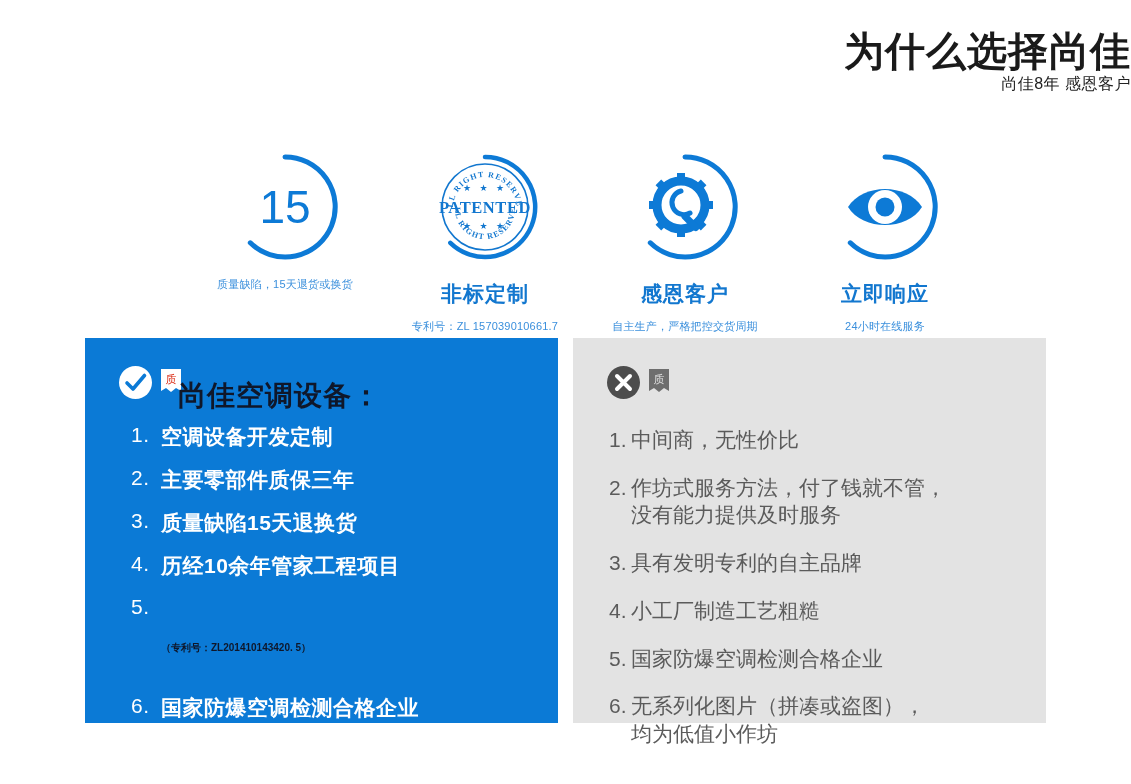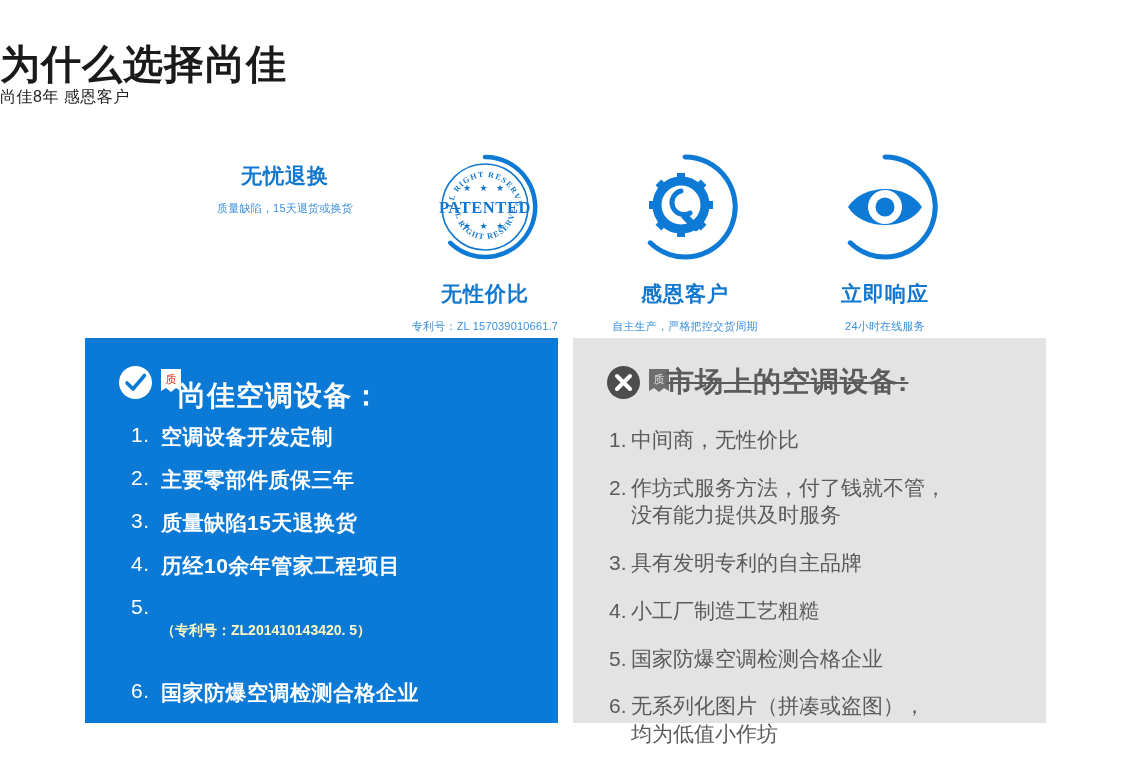--- a/index.html
+++ b/index.html
@@ -11,22 +11,22 @@
     width: 1131px;
     height: 784px;
     position: relative;
     font-family: "Liberation Sans", "DejaVu Sans", sans-serif;
     overflow: hidden;
     -webkit-font-smoothing: antialiased;
   }
 
   
   #page-header {
-    text-align: left;
-    padding-top: 41px;
+    text-align: right;
+    padding-top: 28px;
   }
   #main-title {
     font-size: 40px;
     font-weight: bold;
     color: #1a1a1a;
     letter-spacing: 1px;
     line-height: 1.15;
     margin: 0;
   }
   #sub-title {
@@ -118,21 +118,21 @@
     margin-left: 8px;
     margin-right: 0px;
   }
   .panel-title {
     font-size: 28px;
     font-weight: bold;
     letter-spacing: 1px;
     line-height: 1;
     margin-left: -4px;
   }
-  #panel-good .panel-title { color: #ffffff; margin-top: 28px; }
+  #panel-good .panel-title { color: #0f172a; margin-top: 28px; }
   #panel-bad .panel-title {
     color: #5b5b5b;
     text-decoration: line-through;
     text-decoration-thickness: 2px;
   }
 
   .panel-list {
     list-style: none;
     margin: 0;
     padding: 0;
@@ -160,24 +160,24 @@
   #good-list .list-item {
     color: #ffffff;
     font-size: 21px;
     font-weight: bold;
     margin-bottom: 15px;
     letter-spacing: 0.5px;
   }
   #good-list .item-num { width: 30px; font-weight: normal; }
   .item-note {
     display: block;
-    color: #fef9c3;
-    font-size: 14px;
-    font-weight: bold;
-    margin-top: 3px;
+    color: #0f172a;
+    font-size: 10px;
+    font-weight: bold;
+    margin-top: 22px;
     letter-spacing: 0;
   }
 
   #bad-list .list-item {
     color: #5b5b5b;
     font-size: 21px;
     margin-bottom: 20px;
     line-height: 1.32;
   }
   #bad-list .item-num { width: 22px; }
@@ -186,21 +186,26 @@
 <body>
 
 <div id="page-header">
   <div id="main-title">为什么选择尚佳</div>
   <div id="sub-title">尚佳8年 感恩客户</div>
 </div>
 
 <div id="feature-row">
 
   <div class="feature-item">
-    <div class="feature-title">无忧退换</div>
+    <div class="feature-icon-wrap">
+      <svg width="112" height="112" viewBox="0 0 112 112" aria-hidden="true">
+        <path d="M56 6 A50 50 0 1 1 21.3 91.8" fill="none" stroke="#0d7ad6" stroke-width="5" stroke-linecap="round"></path>
+        <text class="badge-num" x="56" y="72" text-anchor="middle">15</text>
+      </svg>
+    </div>
     <div class="feature-desc">质量缺陷，15天退货或换货</div>
   </div>
 
   <div class="feature-item">
     <div class="feature-icon-wrap">
       <svg width="112" height="112" viewBox="0 0 112 112" aria-hidden="true">
         <defs>
           <path id="arcTop" d="M 24 58 A 32 32 0 0 1 88 58"></path>
           <path id="arcBot" d="M 26 58 A 30 30 0 0 0 86 58"></path>
         </defs>
@@ -210,21 +215,21 @@
           <textPath href="#arcTop" startOffset="50%" text-anchor="middle">ALL RIGHT RESERVED</textPath>
         </text>
         <text fill="#1277cf" font-size="8" font-weight="bold" letter-spacing="1.2" font-family="'Liberation Serif', serif">
           <textPath href="#arcBot" startOffset="50%" text-anchor="middle">ALL RIGHT RESERVED</textPath>
         </text>
         <text x="56" y="40" text-anchor="middle" fill="#1277cf" font-size="9" letter-spacing="3">★ ★ ★</text>
         <text x="56" y="78" text-anchor="middle" fill="#1277cf" font-size="9" letter-spacing="3">★ ★ ★</text>
         <text x="56" y="62" text-anchor="middle" fill="#1277cf" font-size="16.5" font-weight="bold" letter-spacing="0.6" font-family="'Liberation Serif', serif">PATENTED</text>
       </svg>
     </div>
-    <div class="feature-title">无性价比</div>
+    <div class="feature-title">非标定制</div>
     <div class="feature-desc">专利号：ZL 157039010661.7</div>
   </div>
 
   <div class="feature-item">
     <div class="feature-icon-wrap">
       <svg width="112" height="112" viewBox="0 0 112 112" aria-hidden="true">
         <path d="M56 6 A50 50 0 1 1 21.3 91.8" fill="none" stroke="#0d7ad6" stroke-width="5" stroke-linecap="round"></path>
         <g fill="#0d7ad6">
           <g transform="translate(52,54)">
             <g>
@@ -323,21 +328,20 @@
           <circle cx="16.5" cy="16.5" r="16.5" fill="#4d4d4d"></circle>
           <path d="M10 10 L23 23 M23 10 L10 23" fill="none" stroke="#ffffff" stroke-width="4" stroke-linecap="round"></path>
         </svg>
       </span>
       <span class="ribbon-icon">
         <svg width="22" height="30" viewBox="0 0 22 30">
           <path d="M1 2 L21 2 L21 24 L16 21 L11 25 L6 21 L1 24 Z" fill="#6e6e6e"></path>
           <text x="11" y="16" text-anchor="middle" fill="#e3e3e3" font-size="11" font-family="'DejaVu Sans', sans-serif">质</text>
         </svg>
       </span>
-      <span class="panel-title">市场上的空调设备:</span>
     </div>
 
     <ul class="panel-list" id="bad-list">
       <li class="list-item">
         <span class="item-num">1.</span>
         <span class="item-text">中间商，无性价比</span>
       </li>
       <li class="list-item">
         <span class="item-num">2.</span>
         <span class="item-text">作坊式服务方法，付了钱就不管，

